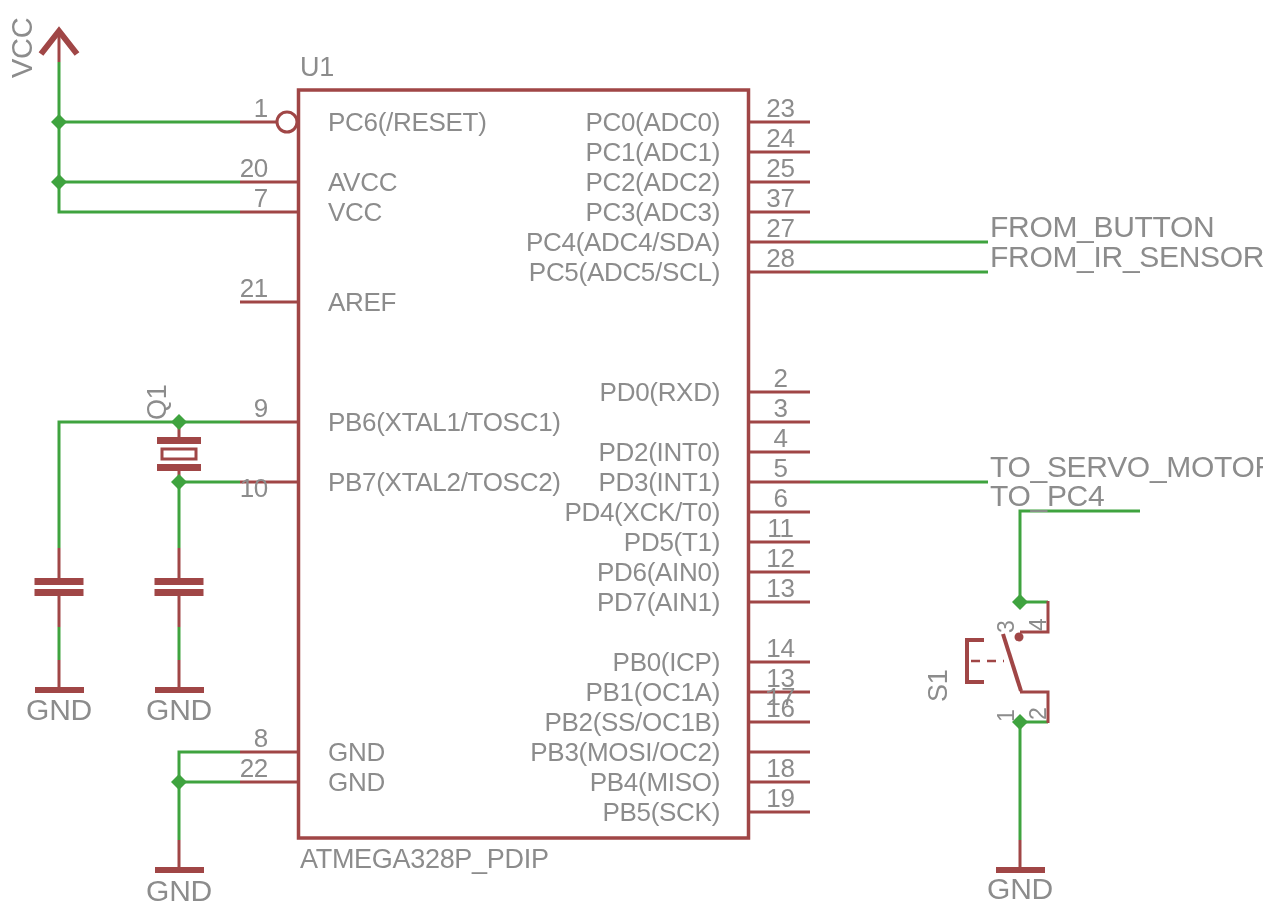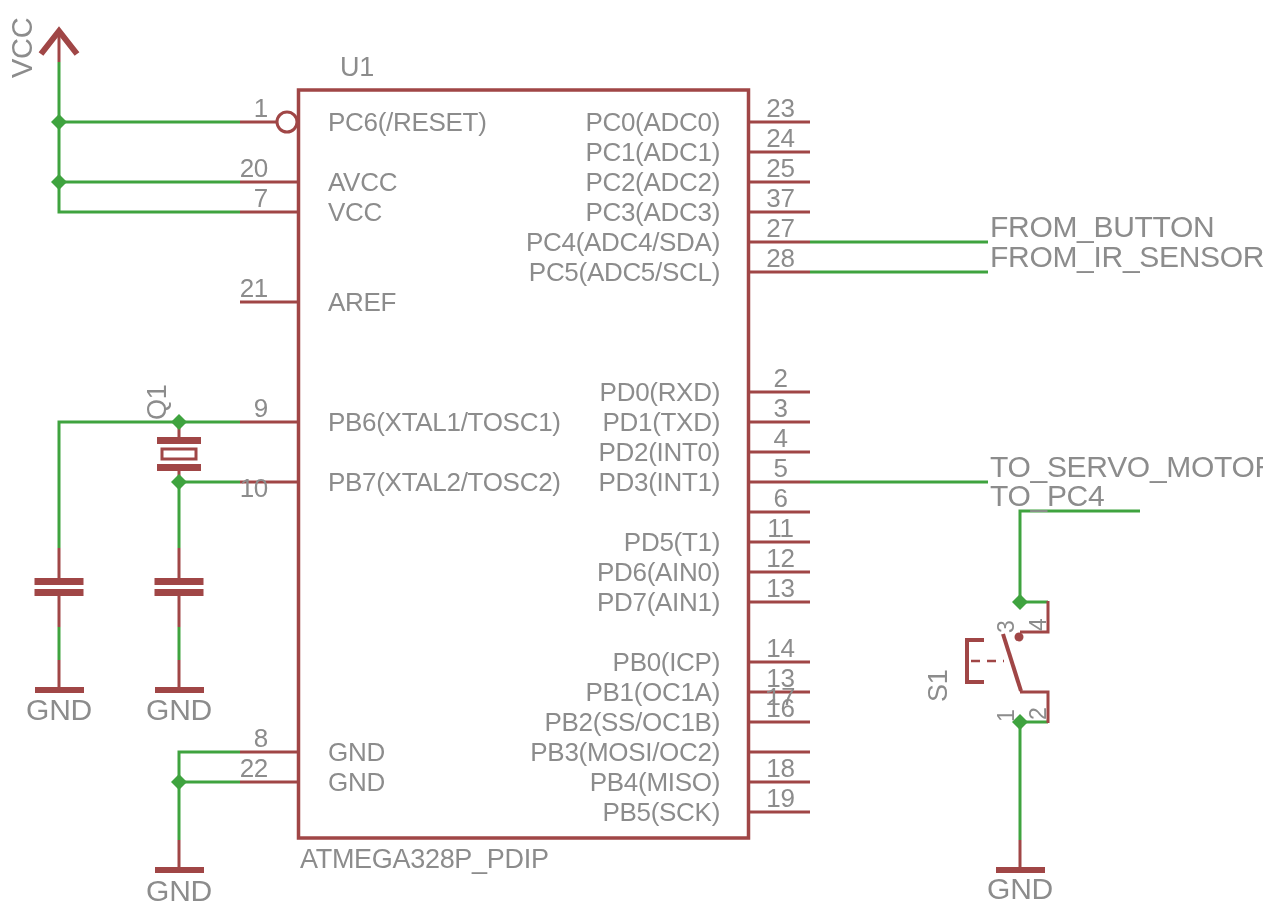--- a/index.html
+++ b/index.html
@@ -123,21 +123,21 @@
       <path class="jd" d="M179,414 L187,422 L179,430 L171,422 Z"></path>
       <path class="jd" d="M179,474 L187,482 L179,490 L171,482 Z"></path>
       <path class="jd" d="M179,774 L187,782 L179,790 L171,782 Z"></path>
       <path class="jd" d="M1020,594 L1028,602 L1020,610 L1012,602 Z"></path>
       <path class="jd" d="M1020,714 L1028,722 L1020,730 L1012,722 Z"></path>
     </g>
   </svg>
 
   <div class="lbl vccrot rot" style="left:6px;top:78px;">VCC</div>
 
-  <div class="lbl ref" style="left:300px;top:53px;margin-left:40px;">U1</div>
+  <div class="lbl ref" style="left:300px;top:53px;">U1</div>
   <div class="lbl ref" style="left:300px;top:845px;">ATMEGA328P_PDIP</div>
 
   <div class="lbl refrot rot" style="left:143px;top:420px;">Q1</div>
   <div class="lbl refrot rot" style="left:924px;top:702px;">S1</div>
 
   <div class="lbl pnum left" style="top:95px;">1</div>
   <div class="lbl pnum left" style="top:155px;">20</div>
   <div class="lbl pnum left" style="top:185px;">7</div>
   <div class="lbl pnum left" style="top:275px;">21</div>
   <div class="lbl pnum left" style="top:395px;">9</div>
@@ -175,23 +175,23 @@
   <div class="lbl pnum right" style="top:755px;">18</div>
   <div class="lbl pnum right" style="top:785px;">19</div>
 
   <div class="lbl pname right" style="top:107px;">PC0(ADC0)</div>
   <div class="lbl pname right" style="top:137px;">PC1(ADC1)</div>
   <div class="lbl pname right" style="top:167px;">PC2(ADC2)</div>
   <div class="lbl pname right" style="top:197px;">PC3(ADC3)</div>
   <div class="lbl pname right" style="top:227px;">PC4(ADC4/SDA)</div>
   <div class="lbl pname right" style="top:257px;">PC5(ADC5/SCL)</div>
   <div class="lbl pname right" style="top:377px;">PD0(RXD)</div>
-  <div class="lbl pname right" style="top:407px;">PD1(TXD)</div>
   <div class="lbl pname right" style="top:437px;">PD2(INT0)</div>
   <div class="lbl pname right" style="top:467px;">PD3(INT1)</div>
+  <div class="lbl pname right" style="top:497px;">PD4(XCK/T0)</div>
   <div class="lbl pname right" style="top:527px;">PD5(T1)</div>
   <div class="lbl pname right" style="top:557px;">PD6(AIN0)</div>
   <div class="lbl pname right" style="top:587px;">PD7(AIN1)</div>
   <div class="lbl pname right" style="top:647px;">PB0(ICP)</div>
   <div class="lbl pname right" style="top:677px;">PB1(OC1A)</div>
   <div class="lbl pname right" style="top:707px;">PB2(SS/OC1B)</div>
   <div class="lbl pname right" style="top:737px;text-align:center;">PB3(MOSI/OC2)</div>
   <div class="lbl pname right" style="top:767px;">PB4(MISO)</div>
   <div class="lbl pname right" style="top:797px;">PB5(SCK)</div>
 

